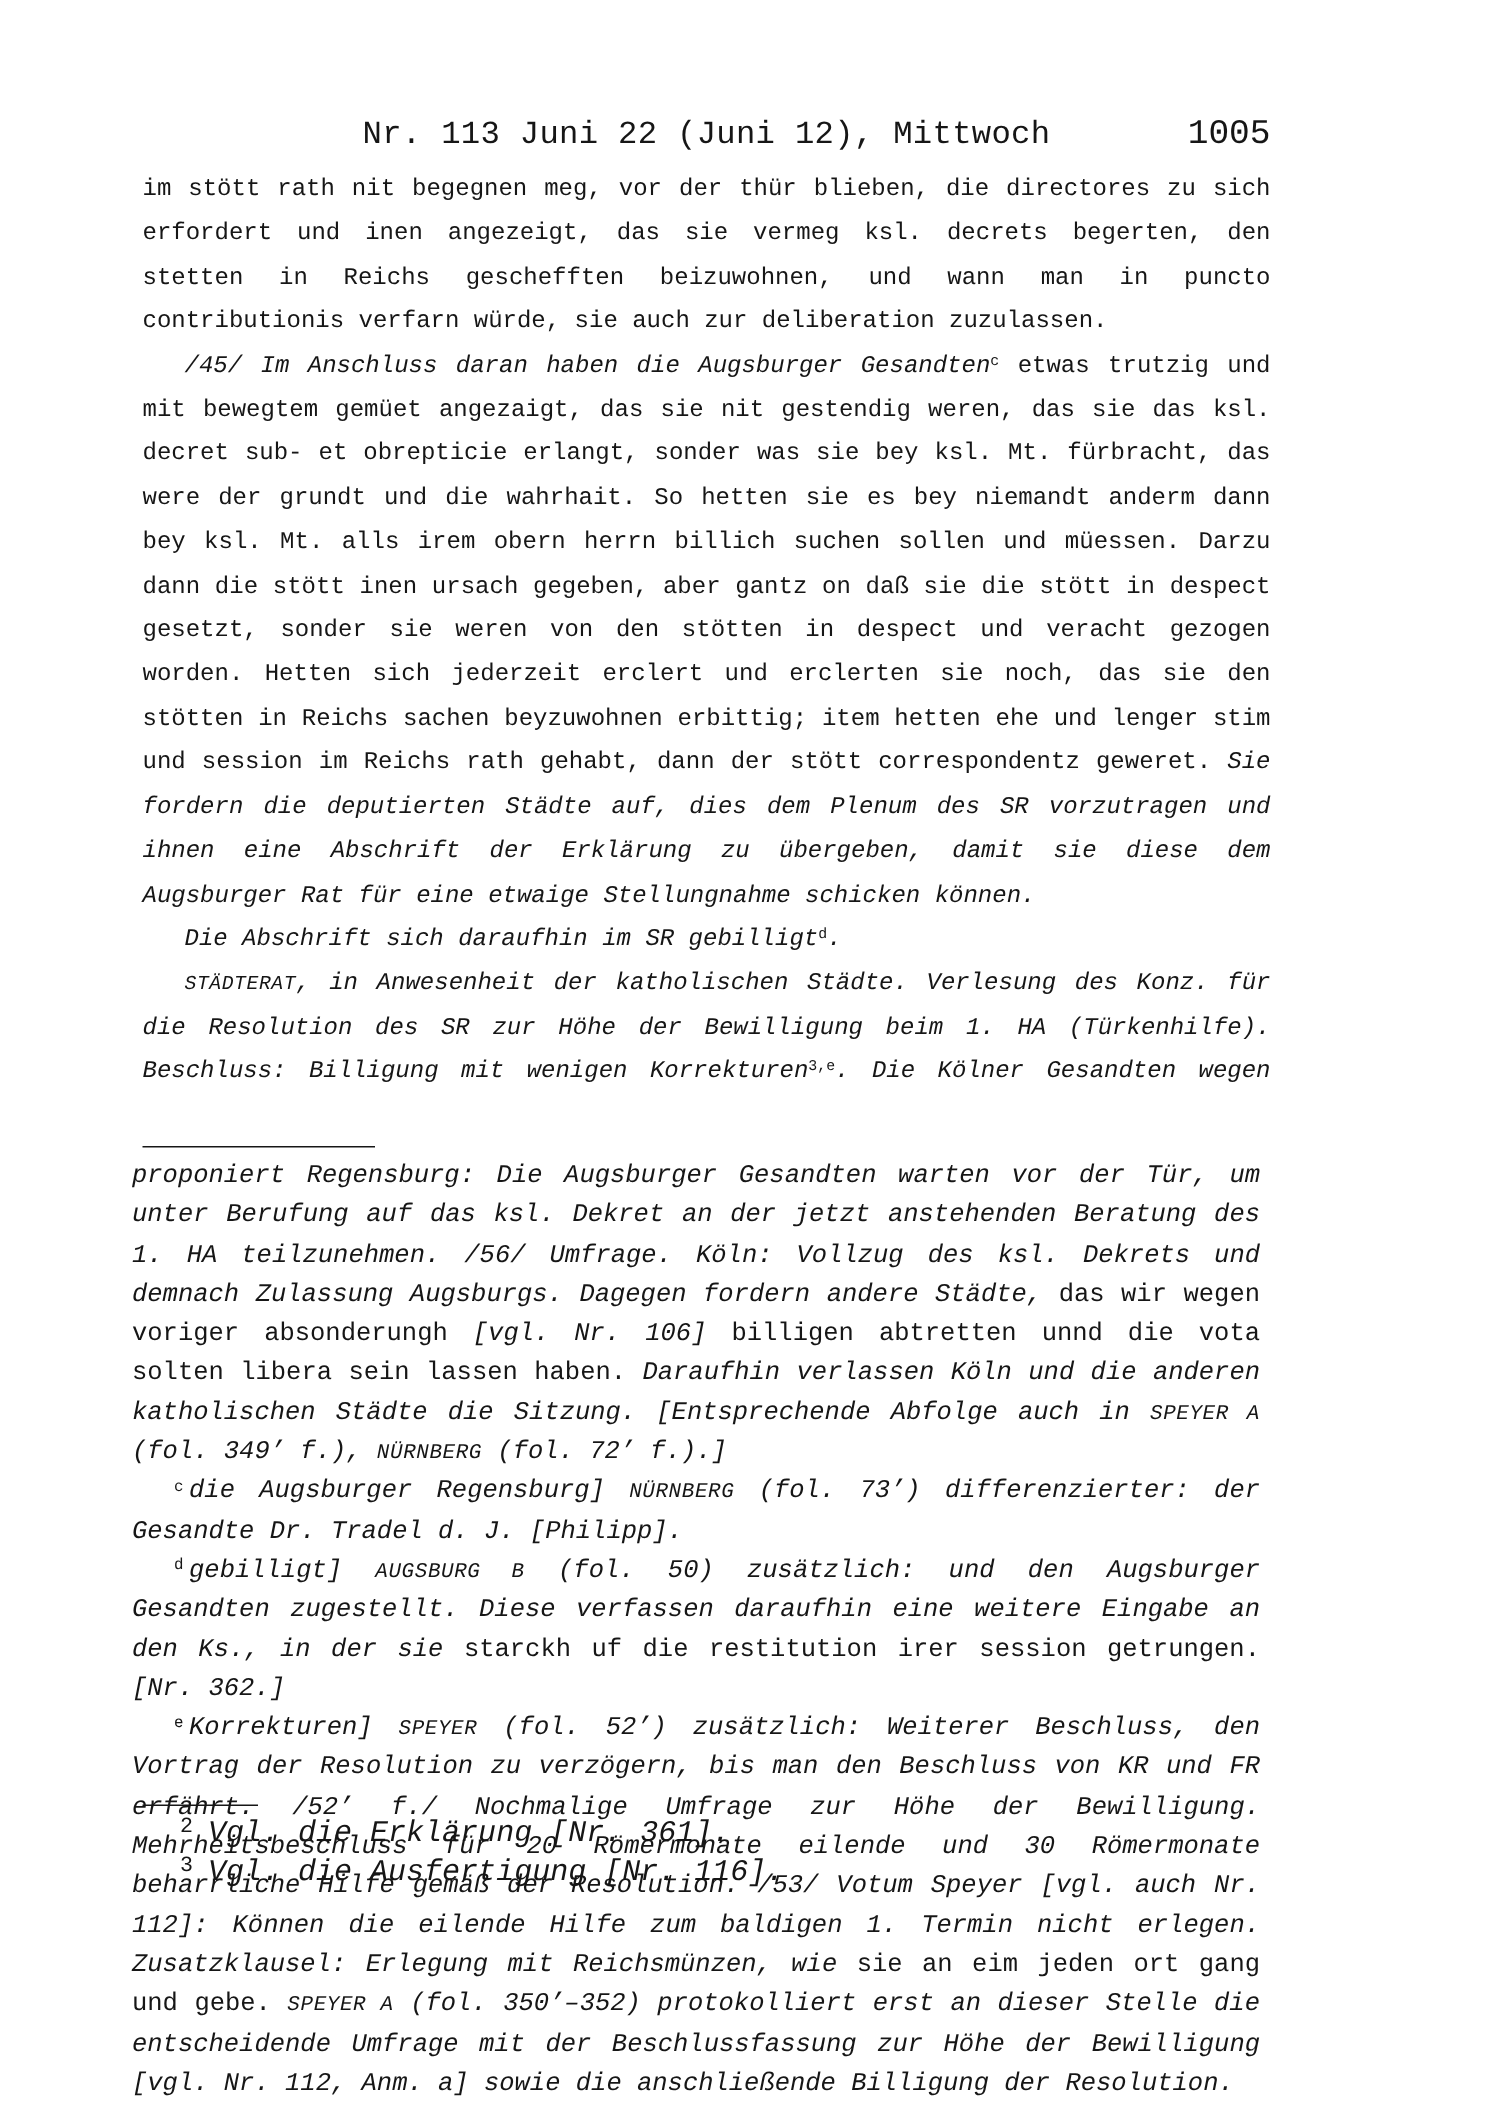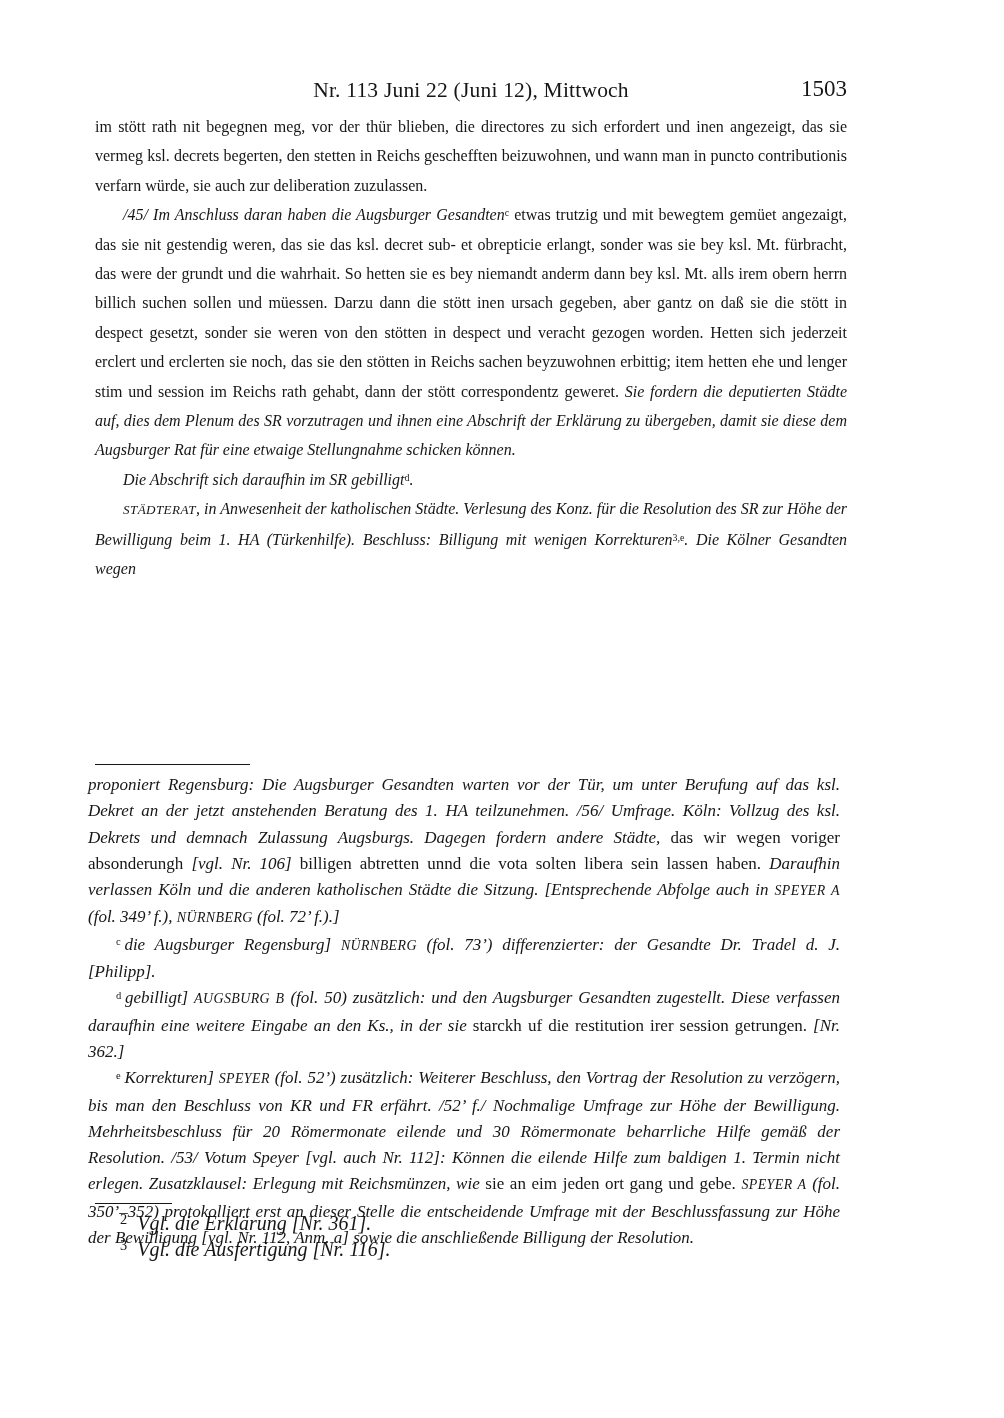--- a/index.html
+++ b/index.html
@@ -2,21 +2,21 @@
 <html lang="de"><head>
 <meta charset="utf-8">
 <style>
   html, body { margin: 0; padding: 0; background: #ffffff; }
   .page {
     position: relative;
     width: 1004px;
     height: 1418px;
     background: #ffffff;
     color: #161616;
-    font-family: Liberation Serif, serif;
+    font-family: Liberation Mono, monospace;
     overflow: hidden;
   }
   
   .header-row {
     position: absolute;
     top: 78px; left: 95px; width: 752px; height: 30px;
     font-size: 21.5px;
   }
   .header-center { text-align: center; letter-spacing: 0.2px; }
   .header-num { position: absolute; right: 0; top: -2px; font-size: 23px; }
@@ -71,21 +71,21 @@
   .numbered .para { text-indent: 25px; }
   .numbered sup.marker { margin-right: 0.7em; font-size: 0.72em; }
 </style>
 </head>
 <body>
 
 <div class="page">
 
   <div class="header-row">
     <div class="header-center">Nr. 113 Juni 22 (Juni 12), Mittwoch</div>
-    <div class="header-num">1503</div>
+    <div class="header-num">1005</div>
   </div>
 
   <div class="main-text">
       <p class="para"><span class="">im stött rath nit begegnen meg, vor der thür blieben, die directores zu sich erfordert und inen angezeigt, das sie vermeg ksl. decrets begerten, den stetten in Reichs geschefften beizuwohnen, und wann man in puncto contributionis verfarn würde, sie auch zur deliberation zuzulassen.</span></p>
       <p class="para indent"><span class=" it">/45/ Im Anschluss daran haben die Augsburger Gesandten</span><sup class="sup">c</sup><span class=""> etwas trutzig und mit bewegtem gemüet angezaigt, das sie nit gestendig weren, das sie das ksl. decret sub- et obrepticie erlangt, sonder was sie bey ksl. Mt. fürbracht, das were der grundt und die wahrhait. So hetten sie es bey niemandt anderm dann bey ksl. Mt. alls irem obern herrn billich suchen sollen und müessen. Darzu dann die stött inen ursach gegeben, aber gantz on daß sie die stött in despect gesetzt, sonder sie weren von den stötten in despect und veracht gezogen worden. Hetten sich jederzeit erclert und erclerten sie noch, das sie den stötten in Reichs sachen beyzuwohnen erbittig; item hetten ehe und lenger stim und session im Reichs rath gehabt, dann der stött correspondentz geweret. </span><span class=" it">Sie fordern die deputierten Städte auf, dies dem Plenum des SR vorzutragen und ihnen eine Abschrift der Erklärung zu übergeben, damit sie diese dem Augsburger Rat für eine etwaige Stellungnahme schicken können.</span></p>
       <p class="para indent"><span class=" it">Die Abschrift sich daraufhin im SR gebilligt</span><sup class="sup">d</sup><span class=" it">.</span></p>
       <p class="para indent cont-next-page"><span class=" it sc">STÄDTERAT</span><span class=" it">, in Anwesenheit der katholischen Städte. Verlesung des Konz. für die Resolution des SR zur Höhe der Bewilligung beim 1. HA (Türkenhilfe). Beschluss: Billigung mit wenigen Korrekturen</span><sup class="sup">3,e</sup><span class=" it">. Die Kölner Gesandten wegen</span></p>
     </div>
 
   <div class="rule rule-apparatus"></div>

